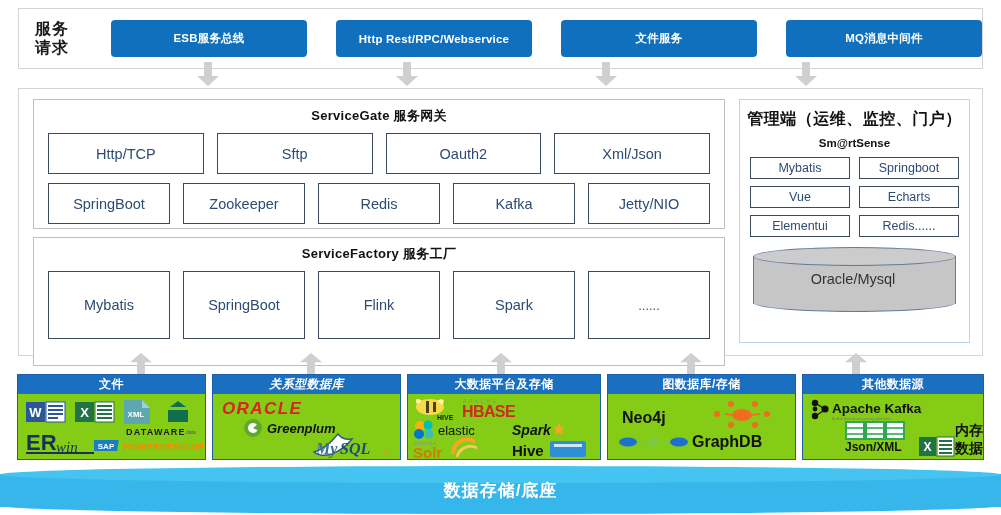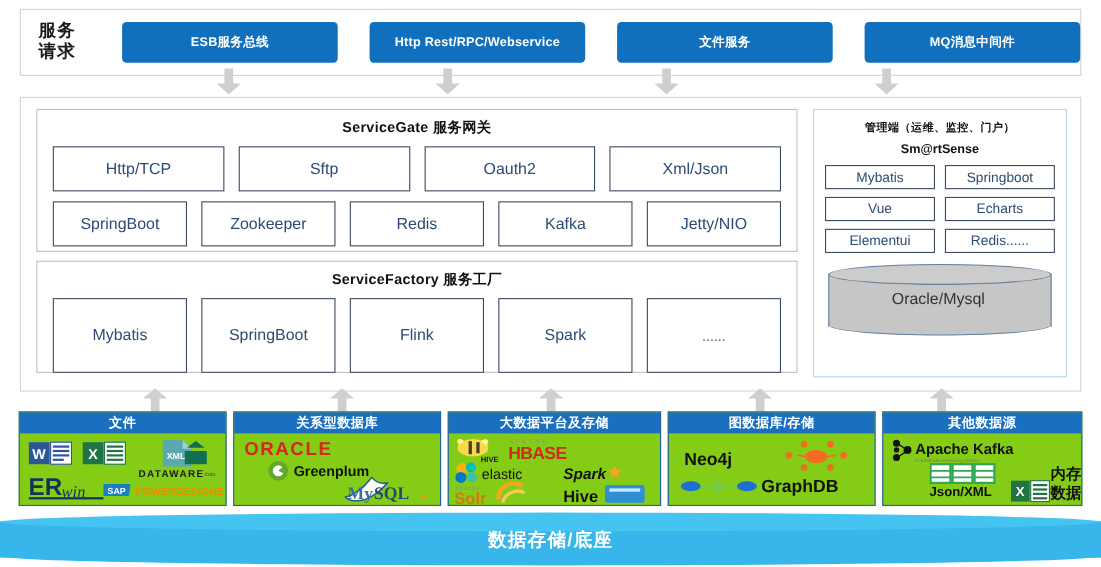--- a/index.html
+++ b/index.html
@@ -42,21 +42,21 @@
   
   .platform {
     position: absolute; left: 18px; top: 88px;
     width: 965px; height: 268px;
     border: 1px solid #d4d4d4; background: #fff;
   }
   .sec {
     position: absolute; border: 1px solid #bfbfbf; background: #fff;
   }
   .sec-gate { left: 14px; top: 10px; width: 692px; height: 130px; }
-  .sec-factory { left: 14px; top: 148px; width: 692px; height: 102px; }
+  .sec-factory { left: 14px; top: 148px; width: 692px; height: 129px; }
   .sec-title {
     text-align: center; font-size: 13px; font-weight: 700; color: #111;
     margin-top: 7px; letter-spacing: .3px;
   }
   .tile-row { display: flex; gap: 13px; padding: 0 14px; margin-top: 8px; }
   .tile {
     flex: 1; height: 41px; border: 1px solid #3c4a5e; background: #fff;
     display: flex; align-items: center; justify-content: center;
     font-size: 14.5px; color: #2d4b73;
   }
@@ -64,21 +64,21 @@
   .tile-big { height: 68px; font-size: 14.5px; }
   .tile-big.dots { color: #44577a; font-size: 13px; }
 
   
   .mgmt {
     position: absolute; left: 720px; top: 10px;
     width: 231px; height: 244px;
     border: 1px solid #b8d6ea; background: #fff;
   }
   .mgmt-title {
-    text-align: center; font-size: 10px; font-weight: 700; color: #111;
+    text-align: center; font-size: 16px; font-weight: 700; color: #111;
     margin-top: 9px; letter-spacing: .5px;
   }
   .mgmt-sub {
     text-align: center; font-size: 11.5px; font-weight: 700; color: #111;
     margin-top: 7px;
   }
   .mgmt-grid {
     display: grid; grid-template-columns: 1fr 1fr; gap: 7px 9px;
     padding: 8px 10px 0 10px;
   }
@@ -249,21 +249,21 @@
           <rect x="0" y="1" width="19" height="20" fill="#217346"></rect>
           <text x="9.5" y="16" font-size="13" font-weight="bold" fill="#fff" text-anchor="middle" font-family="Liberation Sans, sans-serif">X</text>
           <rect x="20" y="1" width="19" height="20" fill="#fff" stroke="#217346" stroke-width="1"></rect>
           <rect x="22" y="4" width="15" height="2" fill="#217346"></rect>
           <rect x="22" y="8" width="15" height="2" fill="#217346"></rect>
           <rect x="22" y="12" width="15" height="2" fill="#217346"></rect>
           <rect x="22" y="16" width="15" height="2" fill="#217346"></rect>
         </svg>
       </div>
 
-      <div style="position:absolute;left:104px;top:5px;margin-left:24px;">
+      <div style="position:absolute;left:104px;top:5px;">
         <svg width="30" height="26" viewBox="0 0 30 26">
           <path d="M2 1 h18 l8 8 v16 h-26 z" fill="#5ba8b0"></path>
           <path d="M20 1 l8 8 h-8 z" fill="#9fd0d6"></path>
           <text x="14" y="18" font-size="8" font-weight="bold" fill="#fff" text-anchor="middle" font-family="Liberation Sans, sans-serif">XML</text>
         </svg>
       </div>
 
       <div style="position:absolute;left:144px;top:5px;">
         <svg width="32" height="26" viewBox="0 0 32 26">
           <path d="M16 2 L24 8 H8 Z" fill="#0f6f4f"></path>
@@ -289,21 +289,21 @@
       <div style="position:absolute;left:76px;top:44px;">
         <svg width="110" height="16" viewBox="0 0 110 16">
           <rect x="0" y="2" width="25" height="11" fill="#1a7fc1" transform="skewX(-8)"></rect>
           <text x="12" y="11" font-size="8" font-weight="bold" fill="#fff" text-anchor="middle" font-family="Liberation Sans, sans-serif">SAP</text>
           <text x="29" y="12" font-size="9.5" font-weight="bold" fill="#f08c00" letter-spacing="0.2" font-family="Liberation Sans, sans-serif">POWERDESIGNER</text>
         </svg>
       </div>
     </div>
   </div>
 
-  <div class="ds" style="left:212px; width:189px;">
+  <div class="ds" style="left:212px; width:189px;font-style:italic;">
     <div class="ds-head">关系型数据库</div>
     <div class="ds-body">
       <div style="position:absolute;left:30px;top:24px;">
         <svg width="125" height="20" viewBox="0 0 125 20">
           <circle cx="10" cy="10" r="9" fill="#5faa2d"></circle>
           <circle cx="10" cy="10" r="5" fill="#fff"></circle>
           <path d="M10 10 L16 5 L16 13 Z" fill="#5faa2d"></path>
           <text x="24" y="15" font-size="13" font-weight="bold" fill="#111" font-family="Liberation Sans, sans-serif">Greenplum</text>
         </svg>
       </div>

